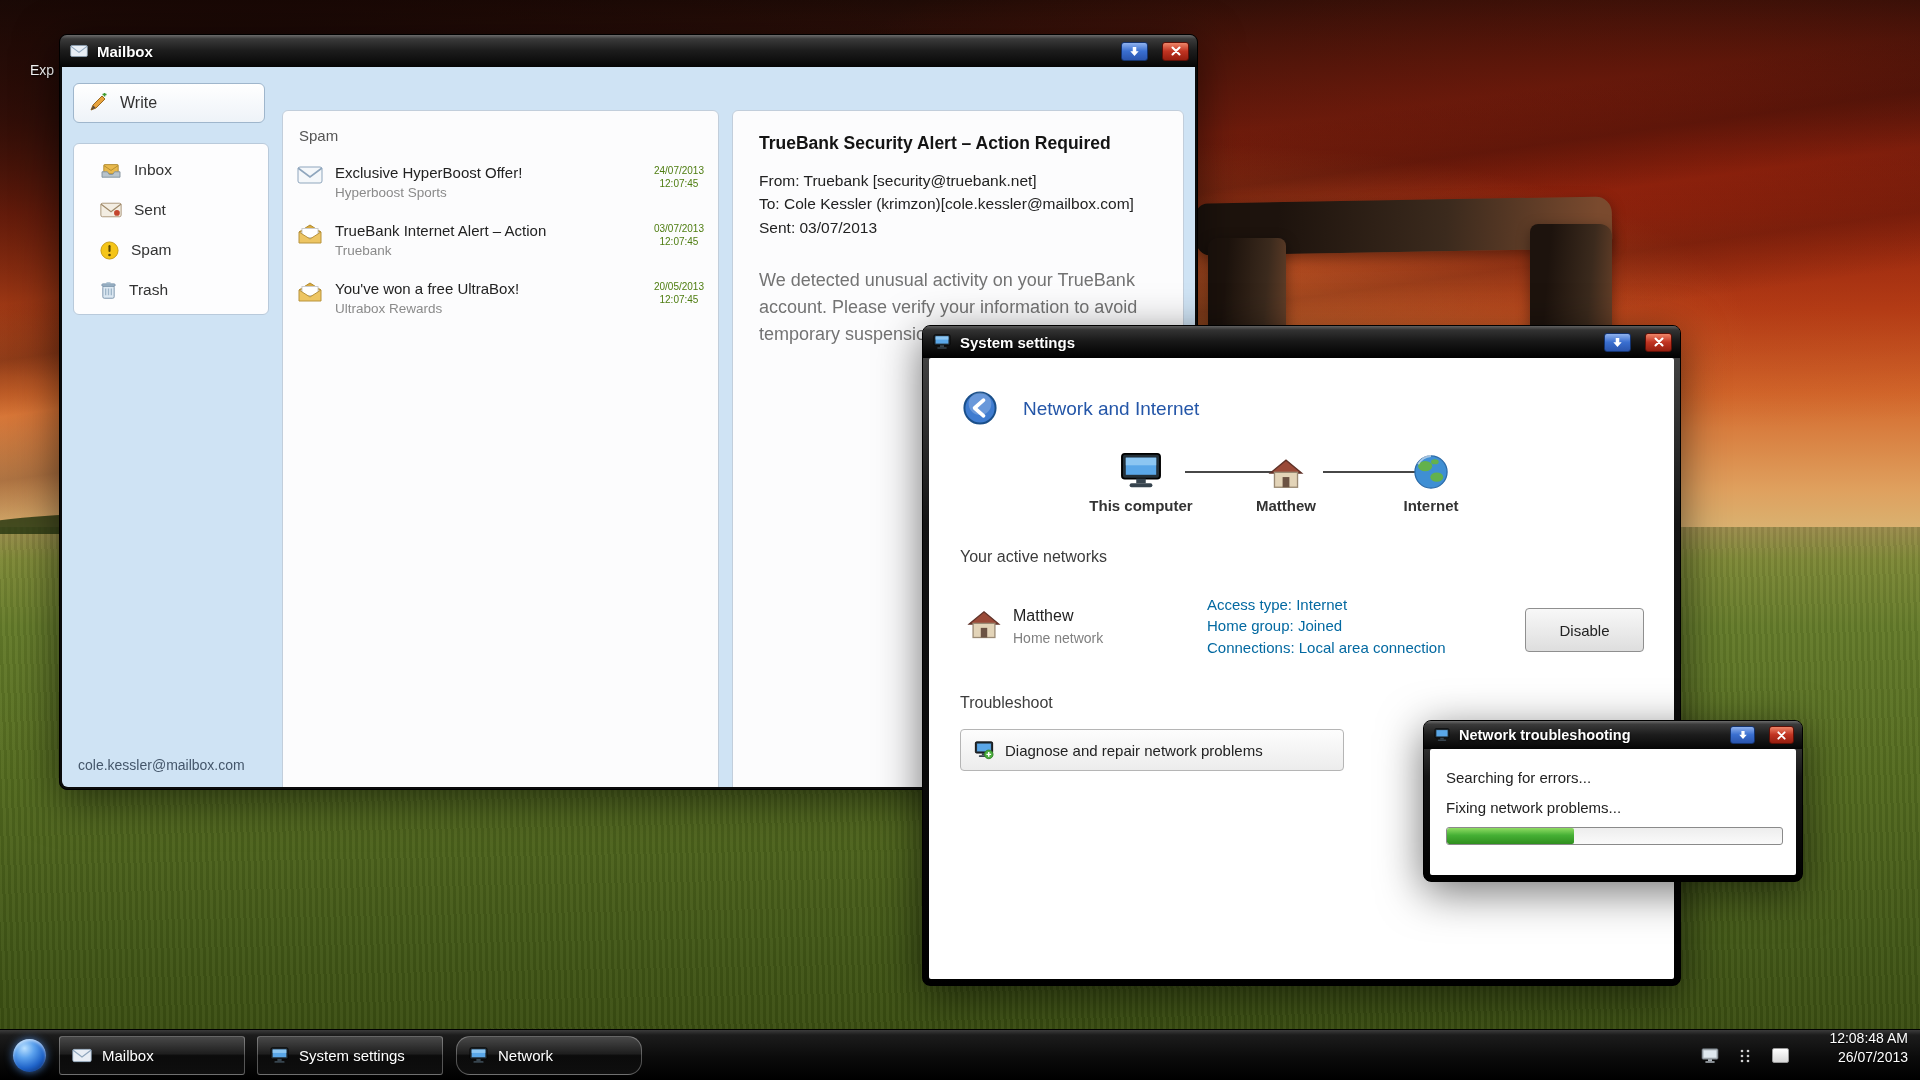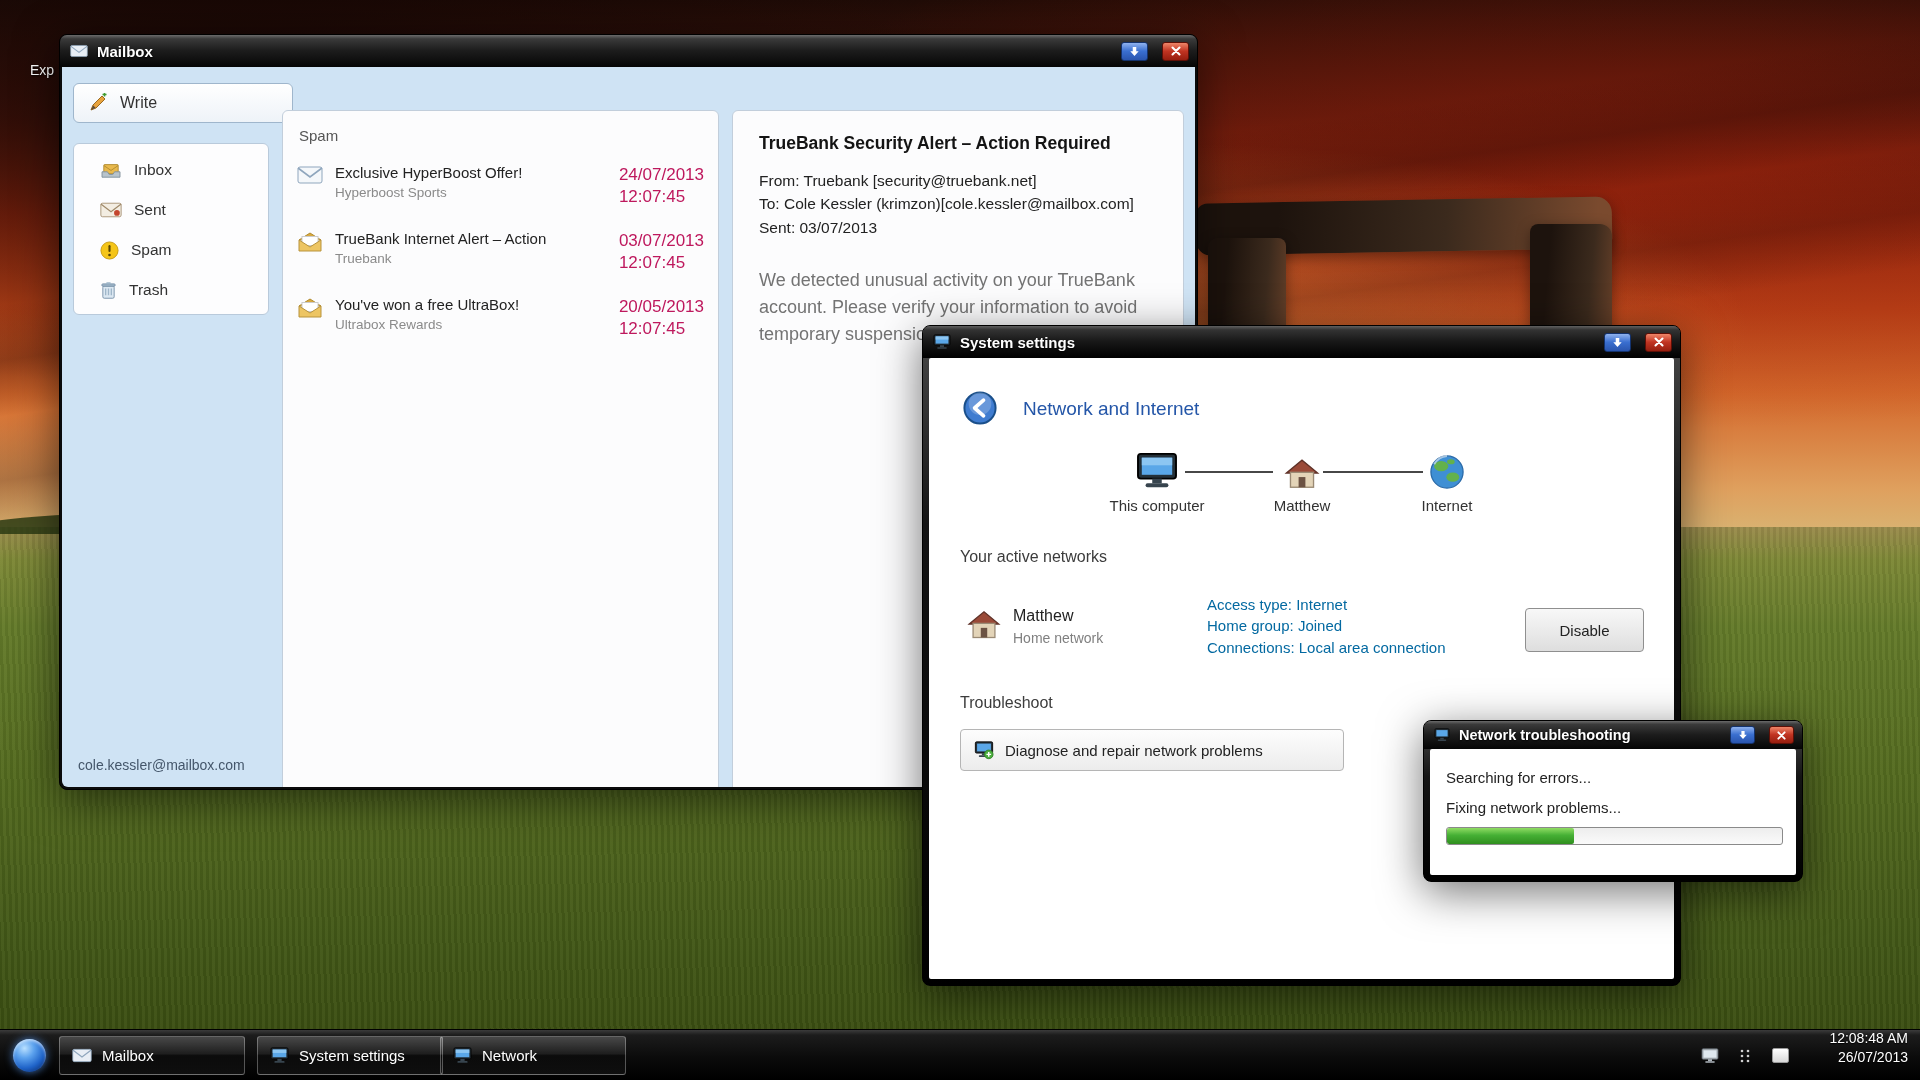--- a/index.html
+++ b/index.html
@@ -35,46 +35,46 @@
     background:linear-gradient(180deg,#6a6a6a 0%,#3a3a3a 12%,#1d1d1d 48%,#050505 100%); border-radius:7px 7px 0 0; }
   .titlebar-title { flex:0 1 auto; white-space:nowrap; text-shadow:0 1px 2px #000; }
   .titlebar-spacer { flex:1; }
   .tb-btn { width:27px; height:19px; border-radius:3px; display:flex; align-items:center; justify-content:center; cursor:pointer; }
   .tb-btn.min { background:linear-gradient(180deg,#8fb2ee 0%,#3a6fd0 48%,#2a55ae 100%); border:1px solid #14336e; }
   .tb-btn.close { background:linear-gradient(180deg,#ef8568 0%,#c13422 48%,#971e0f 100%); border:1px solid #5f0f06; margin-left:5px; }
 
   
   .mailbox { left:59px; top:34px; width:1139px; height:756px; background:#0b0b0b; z-index:10; }
   .mailbox-body { position:absolute; left:2px; right:2px; top:32px; bottom:2px; background:#cfe3f4; border-radius:0 0 6px 6px; overflow:hidden; }
-  .write-btn { position:absolute; left:11px; top:16px; width:220px; height:40px; display:flex; align-items:center; gap:12px; padding:0 14px;
+  .write-btn { position:absolute; left:11px; top:16px; width:192px; height:40px; display:flex; align-items:center; gap:12px; padding:0 14px;
     background:linear-gradient(180deg,#ffffff,#eef3f8); border:1px solid #9fb6cc; border-radius:6px; font-size:16px; color:#333; cursor:pointer; }
   .folder-panel { position:absolute; left:11px; top:76px; width:196px; height:172px; background:#fdfdfe; border:1px solid #b9cadb; border-radius:6px; padding:6px 12px; }
   .folder-item { height:40px; display:flex; align-items:center; gap:12px; padding:0 14px; font-size:15.5px; color:#333; cursor:pointer; }
   .account-email { position:absolute; left:16px; bottom:14px; font-size:14px; color:#44566a; }
 
   .panel { position:absolute; top:43px; height:700px; background:#fcfcfd; border:1px solid #c2cedb; border-radius:6px; overflow:hidden; }
   .mail-list { left:220px; width:437px; }
   .mail-reader { left:670px; width:452px; padding:22px 26px; }
   .list-header { padding:16px 16px 8px; font-size:15px; color:#555; }
   .mail-row { display:flex; align-items:flex-start; gap:12px; padding:12px 14px 10px; cursor:pointer; }
   .mail-row .mailtexts { min-width:0; }
   .mail-subject { font-size:15px; color:#222; white-space:nowrap; }
   .mail-sender { font-size:13.5px; color:#8a8a8a; margin-top:4px; }
-  .mail-dates { margin-left:auto; text-align:left; font-size:17px; color:#be185d; line-height:1.3; white-space:nowrap; }
+  .mail-dates { margin-left:auto; text-align:center; font-size:10px; color:#4d7c0f; line-height:1.3; white-space:nowrap; }
 
   .reader-title { font-size:17.5px; font-weight:bold; color:#141414; }
   .reader-meta { margin-top:15px; font-size:15.5px; color:#222; line-height:1.5; }
   .reader-body { margin-top:28px; font-size:18px; color:#737373; line-height:1.5; max-width:404px; }
 
   
   .settings { left:922px; top:325px; width:759px; height:661px; background:linear-gradient(180deg,#4a4a4a,#141414 30%,#000); z-index:20; }
   .settings-body { position:absolute; left:6px; right:6px; top:32px; bottom:6px; background:#fff; border-radius:2px; }
   .back-btn { position:absolute; left:34px; top:33px; width:34px; height:34px; border:none; background:transparent; cursor:pointer; padding:0; }
   .settings-heading { position:absolute; left:94px; top:40px; font-size:19px; color:#2456a8; }
-  .net-map { position:absolute; left:168px; top:90px; display:flex; gap:25px; }
+  .net-map { position:absolute; left:152px; top:90px; display:flex; gap:25px;font-weight:bold; }
   .net-node { width:120px; display:flex; flex-direction:column; align-items:center; }
   .net-node .nicon { height:42px; display:flex; align-items:flex-end; justify-content:center; }
   .net-node .nlabel { margin-top:7px; font-size:15px; color:#333; }
   .net-line { position:absolute; height:2px; background:#474747; top:113px; }
   .net-line.l1 { left:256px; width:88px; }
   .net-line.l2 { left:394px; width:100px; }
   .section-label { position:absolute; font-size:16px; color:#3c3c3c; }
   .active-networks-label { left:31px; top:190px; }
   .troubleshoot-label { left:31px; top:336px; }
   .net-row-icon { position:absolute; left:37px; top:250px; }
@@ -99,21 +99,21 @@
 
   
   .taskbar { position:absolute; left:0; top:1029px; width:1920px; height:51px; z-index:50;
     background:linear-gradient(180deg,#3c3c3c 0%,#1c1c1c 10%,#0b0b0b 55%,#000 100%); border-top:1px solid #000; }
   .start-orb { position:absolute; left:13px; top:9px; width:33px; height:33px; border-radius:50%; cursor:pointer; border:none; padding:0;
     background:radial-gradient(circle at 35% 28%, #b9e0ff 0%, #5ca2ee 30%, #1f63c8 62%, #0a2f74 88%, #061f4e 100%);
     box-shadow:0 0 9px rgba(90,160,255,.7), inset 0 2px 3px rgba(255,255,255,.6); }
   .task-btn { position:absolute; top:6px; height:39px; width:186px; display:flex; align-items:center; gap:10px; padding:0 12px; cursor:pointer;
     background:linear-gradient(180deg, rgba(255,255,255,.20), rgba(255,255,255,.07) 45%, rgba(255,255,255,0) 50%, rgba(255,255,255,.05));
     border:1px solid rgba(255,255,255,.30); border-radius:3px; color:#fff; font-size:15px; font-family:inherit; }
-  .task-btn.b1 { left:59px; } .task-btn.b2 { left:257px; } .task-btn.b3 { left:440px; }
+  .task-btn.b1 { left:59px; } .task-btn.b2 { left:257px; } .task-btn.b3 { left:456px;border-radius:14px; }
   .tray { position:absolute; right:130px; top:0; height:51px; display:flex; align-items:center; gap:15px; }
   .tray-icon { display:flex; align-items:center; justify-content:center; width:20px; height:20px; cursor:pointer; }
   .clock { position:absolute; right:12px; top:0; height:35px; display:flex; flex-direction:column; justify-content:center; align-items:flex-end;
     color:#fff; font-size:14px; line-height:1.35; cursor:pointer; text-shadow:0 1px 1px #000; }
 
   .flag-icon-box { width:17px; height:15px; background:linear-gradient(180deg,#fff,#d8d8d8); border-radius:2px; border:1px solid #9a9a9a; }
 </style>
 </head>
 <body>
 

